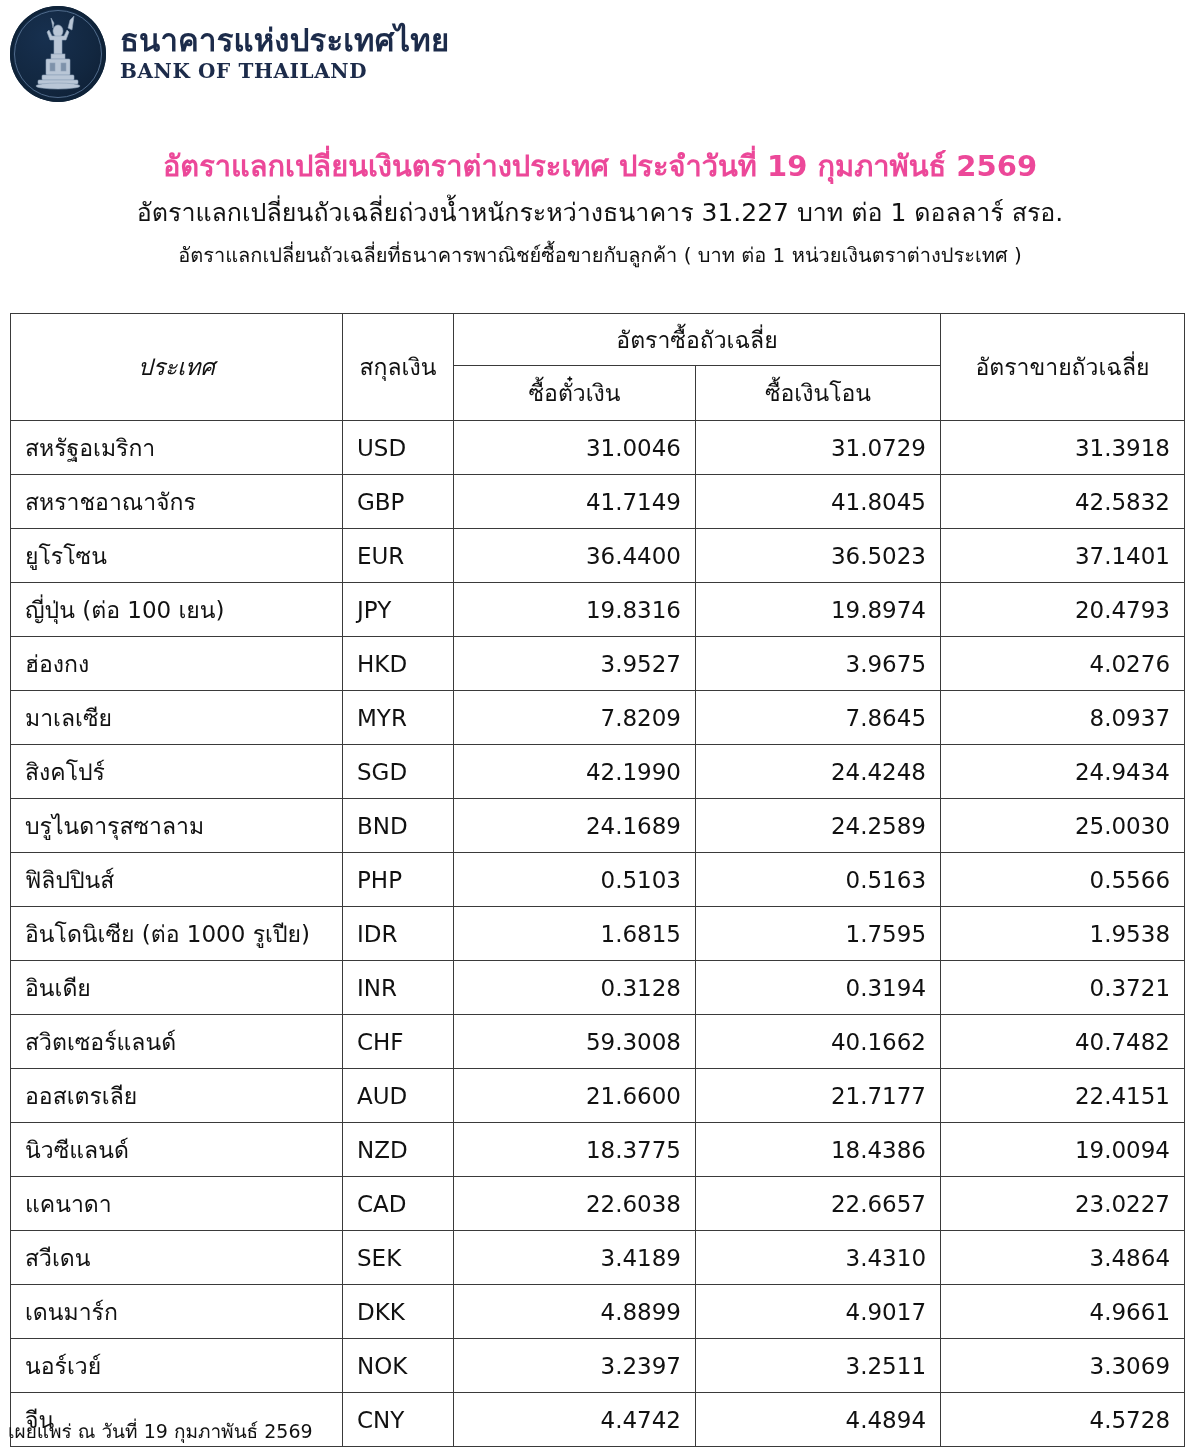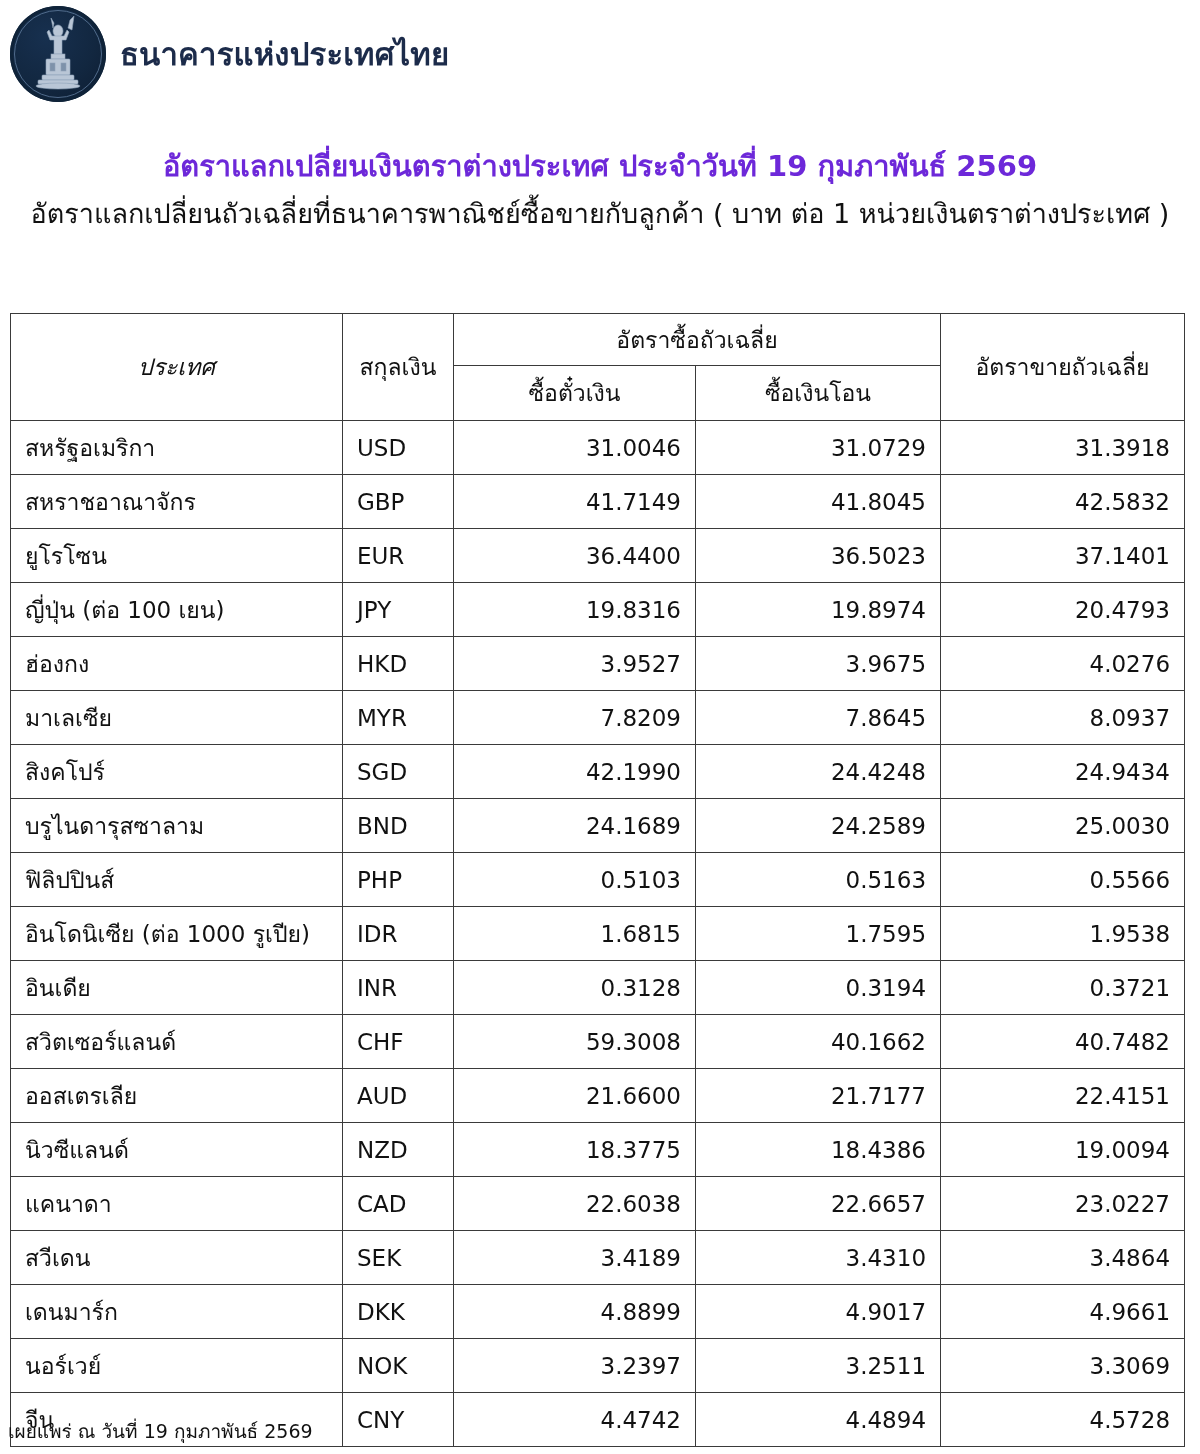--- a/index.html
+++ b/index.html
@@ -61,36 +61,36 @@
     letter-spacing: .6px;
     margin-top: 2px;
   }
 
   
   .titles { position: absolute; left: 0; top: 148px; width: 1200px; }
   .title-main {
     text-align: center;
     font-size: 29px;
     font-weight: 700;
-    color: #6d28d9;
+    color: #ec4899;
     line-height: 1.25;
     padding: 0 20px;
   }
   .title-sub {
     text-align: center;
     font-size: 25px;
     font-weight: 400;
     color: #111111;
     line-height: 1.3;
     margin-top: 13px;
     padding: 0 20px;
   }
   .title-sub2 {
     text-align: center;
-    font-size: 27px;
+    font-size: 20px;
     font-weight: 400;
     color: #111111;
     line-height: 1.3;
     margin-top: 12px;
     padding: 0 4px;
   }
 
   
   .rate-table {
     position: absolute;
@@ -157,25 +157,27 @@
         <rect x="40" y="57" width="5" height="8" fill="#7e92aa"></rect>
         <rect x="51" y="57" width="5" height="8" fill="#7e92aa"></rect>
         <rect x="32" y="69" width="32" height="5" rx="1"></rect>
         <rect x="28" y="74" width="40" height="4" rx="1"></rect>
         <ellipse cx="48" cy="80" rx="22" ry="3"></ellipse>
       </g>
     </svg>
   </div>
   <div class="brand-text">
     <div class="brand-th">ธนาคารแห่งประเทศไทย</div>
+    <div class="brand-en">BANK OF THAILAND</div>
   </div>
 </div>
 
 <div class="titles">
   <div class="title-main">อัตราแลกเปลี่ยนเงินตราต่างประเทศ ประจำวันที่ 19 กุมภาพันธ์ 2569</div>
+  <div class="title-sub">อัตราแลกเปลี่ยนถัวเฉลี่ยถ่วงน้ำหนักระหว่างธนาคาร 31.227 บาท ต่อ 1 ดอลลาร์ สรอ.</div>
   <div class="title-sub2">อัตราแลกเปลี่ยนถัวเฉลี่ยที่ธนาคารพาณิชย์ซื้อขายกับลูกค้า ( บาท ต่อ 1 หน่วยเงินตราต่างประเทศ )</div>
 </div>
 
 <table class="rate-table">
   <colgroup>
     <col class="c-country">
     <col class="c-code">
     <col class="c-bill">
     <col class="c-tt">
     <col class="c-sell">

